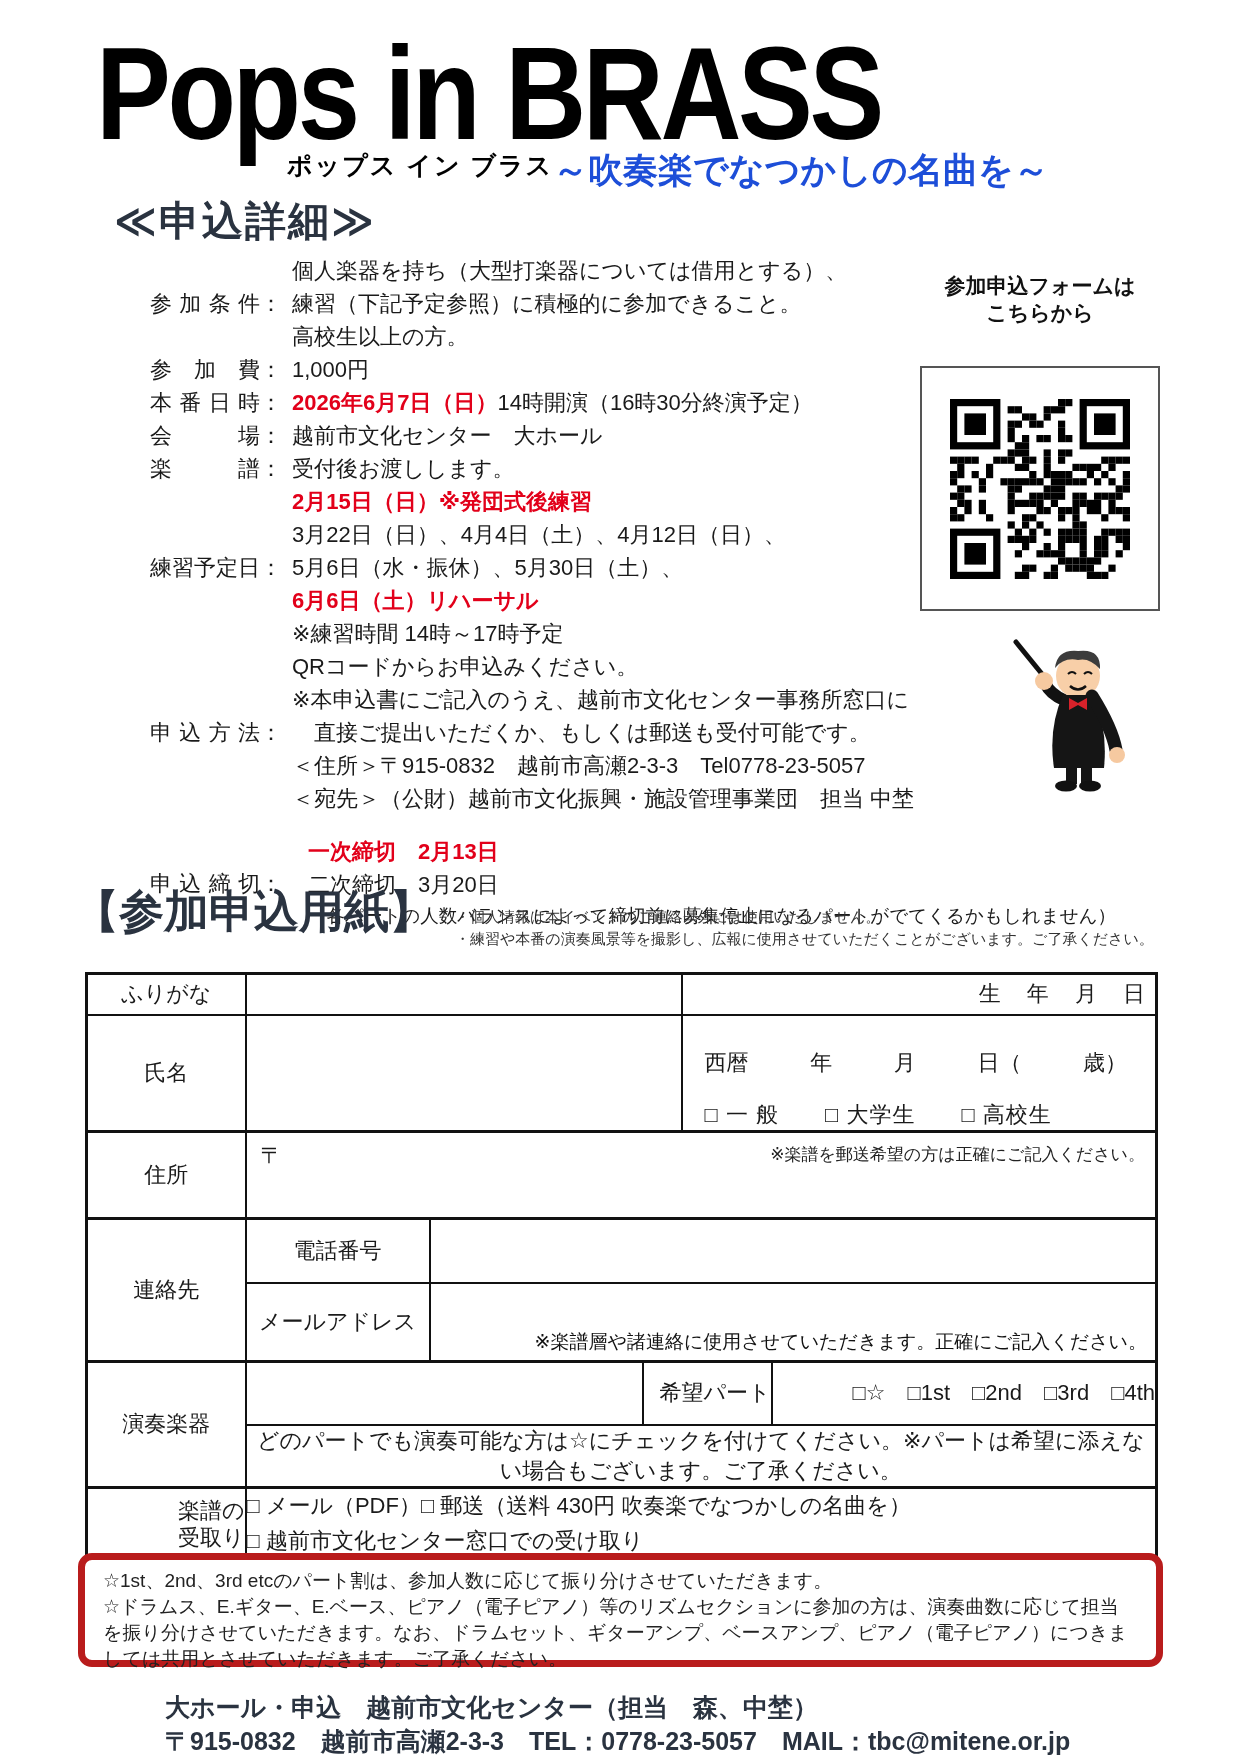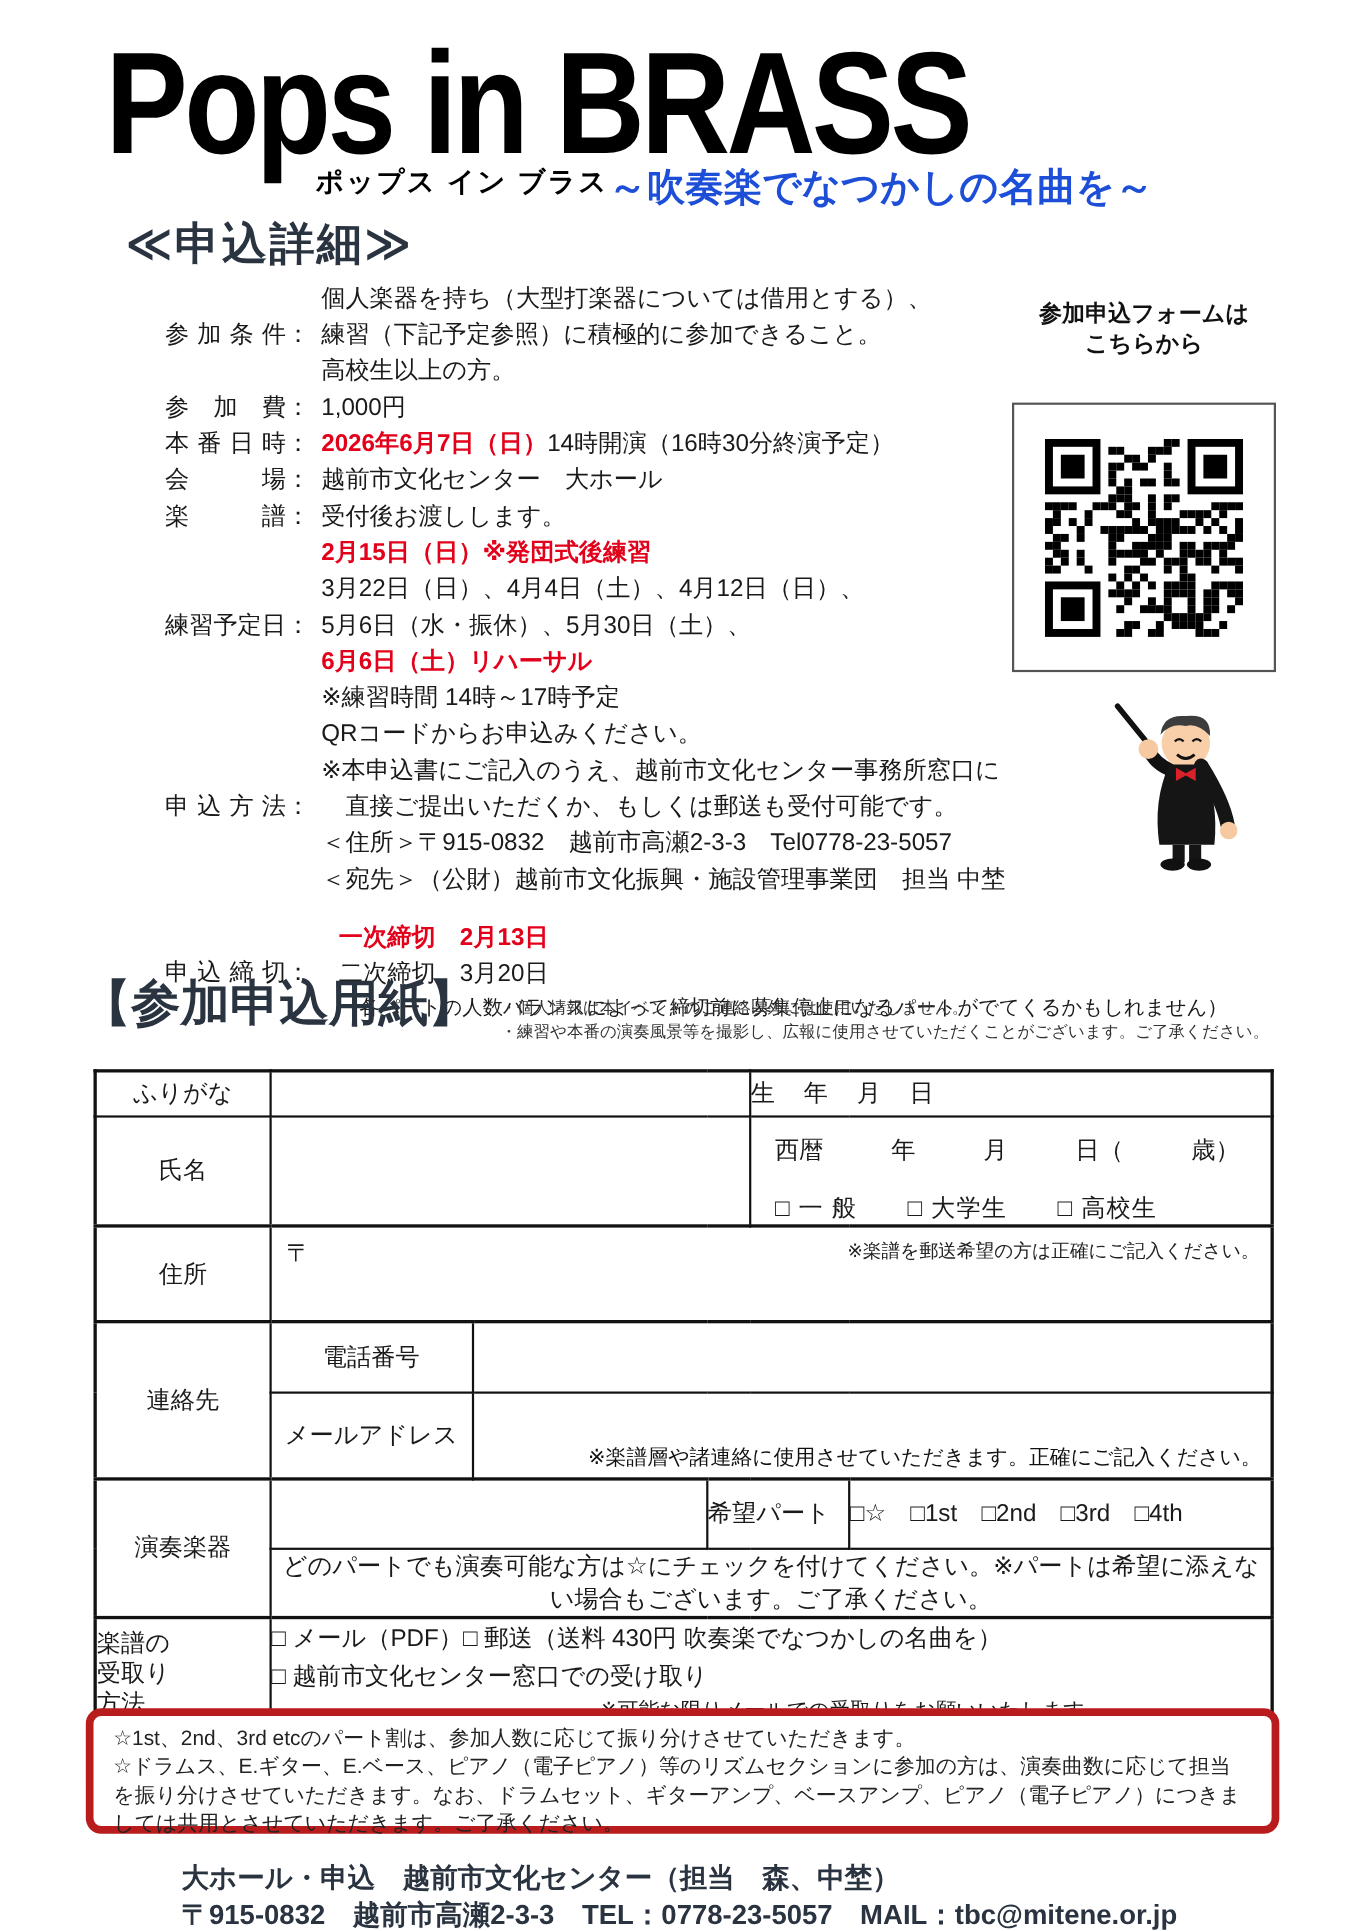--- a/index.html
+++ b/index.html
@@ -41,24 +41,24 @@
   
   .form-heading { left:74px; top:882px; font-size:45px; font-weight:bold; color:#2a3340; }
   .privacy-notes { left:455px; top:906px; font-size:15px; line-height:22px; color:#333; }
 
   table.appform { position:absolute; left:85px; top:972px; width:1070px;
     border-collapse:collapse; table-layout:fixed; border:3px solid #111; }
   table.appform td { border:2px solid #111; font-size:22px; padding:0; vertical-align:middle; }
   tr.tt td { border-top:3px solid #111; }
   td.lab { text-align:center; }
   td.vtop { vertical-align:top; padding-top:10px; }
-  td.c { text-align:left; }
+  td.c { text-align:right; }
   .bdh { letter-spacing:10px; font-size:22px; }
   .birthcell { vertical-align:top; }
-  .birthline { display:flex; justify-content:space-between; padding:0 28px 0 22px; margin-top:15px; }
+  .birthline { display:flex; justify-content:space-between; padding:0 28px 0 22px; margin-top:32px; }
   .catline { margin-top:22px; padding-left:22px; letter-spacing:1px; }
   td.addr { position:relative; vertical-align:top; }
   .postal { position:absolute; left:14px; top:8px; font-size:22px; }
   .addrnote { position:absolute; right:10px; top:10px; font-size:17px; color:#222; }
   td.sublab { text-align:center; }
   td.emailcell { position:relative; }
   .emailnote { position:absolute; right:8px; bottom:5px; font-size:19px; color:#111; }
   td.partnote { font-size:18px; text-align:center; }
   td.parts { font-size:22px; }
   td.scorecell { vertical-align:top; padding:12px 0 0 16px; font-size:23px; }

